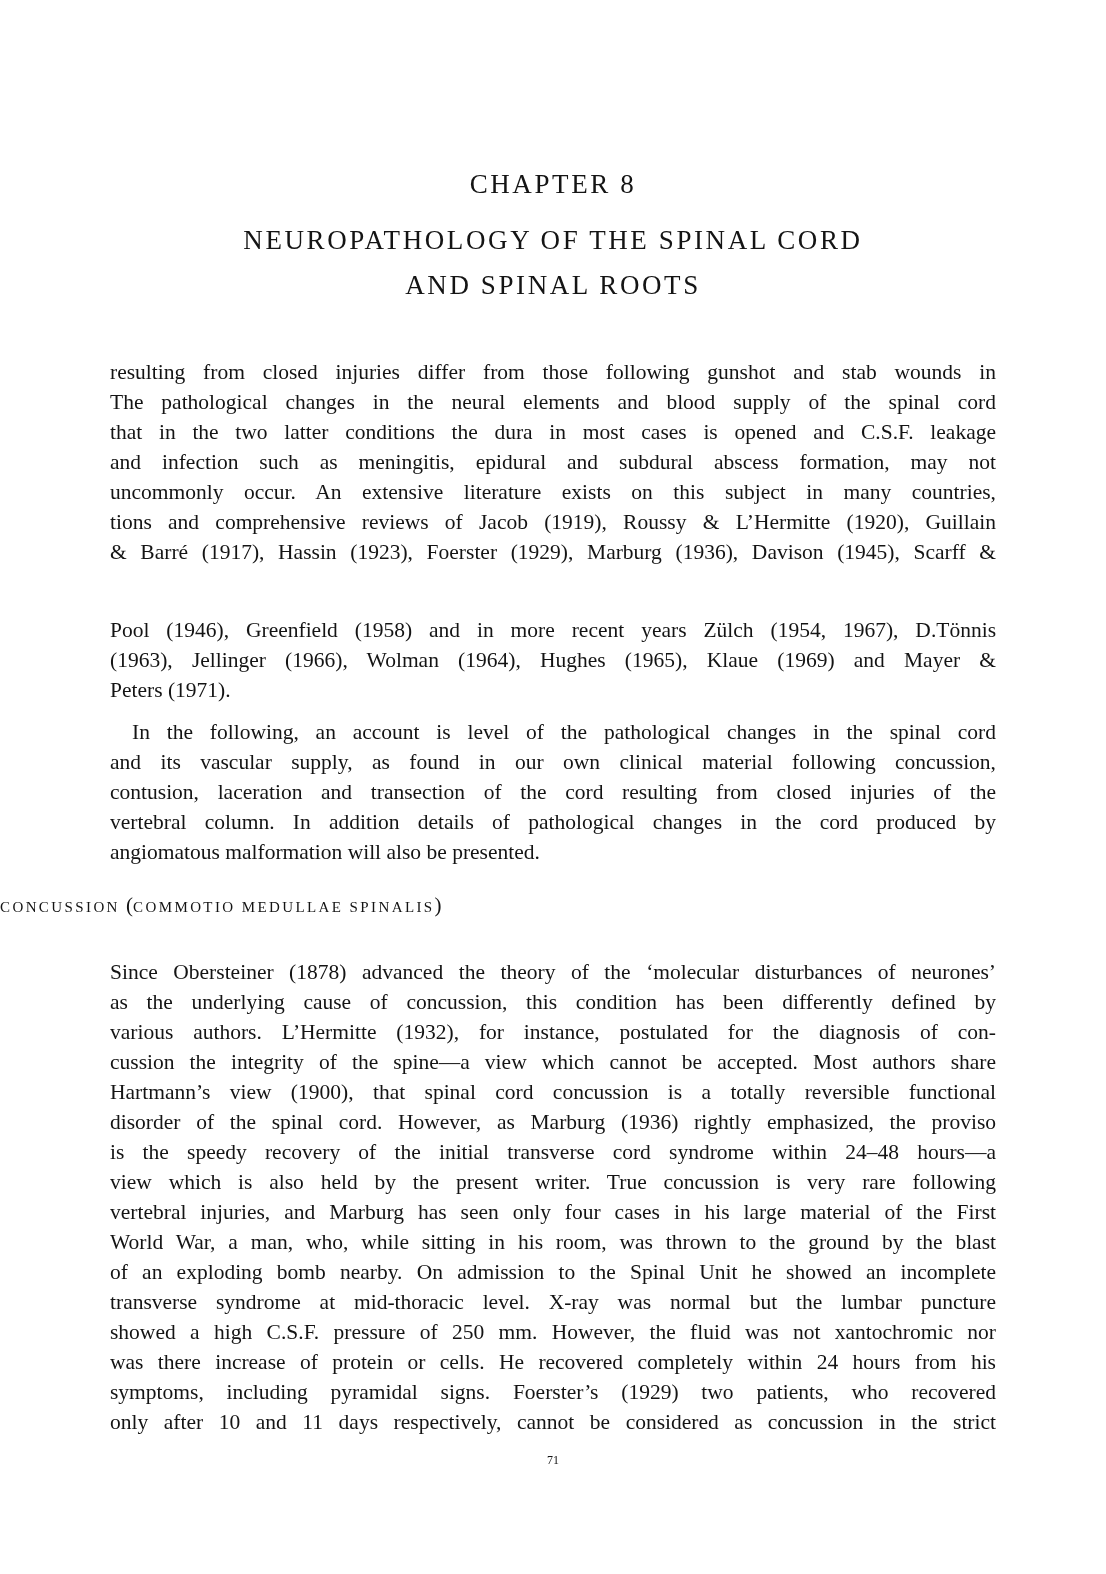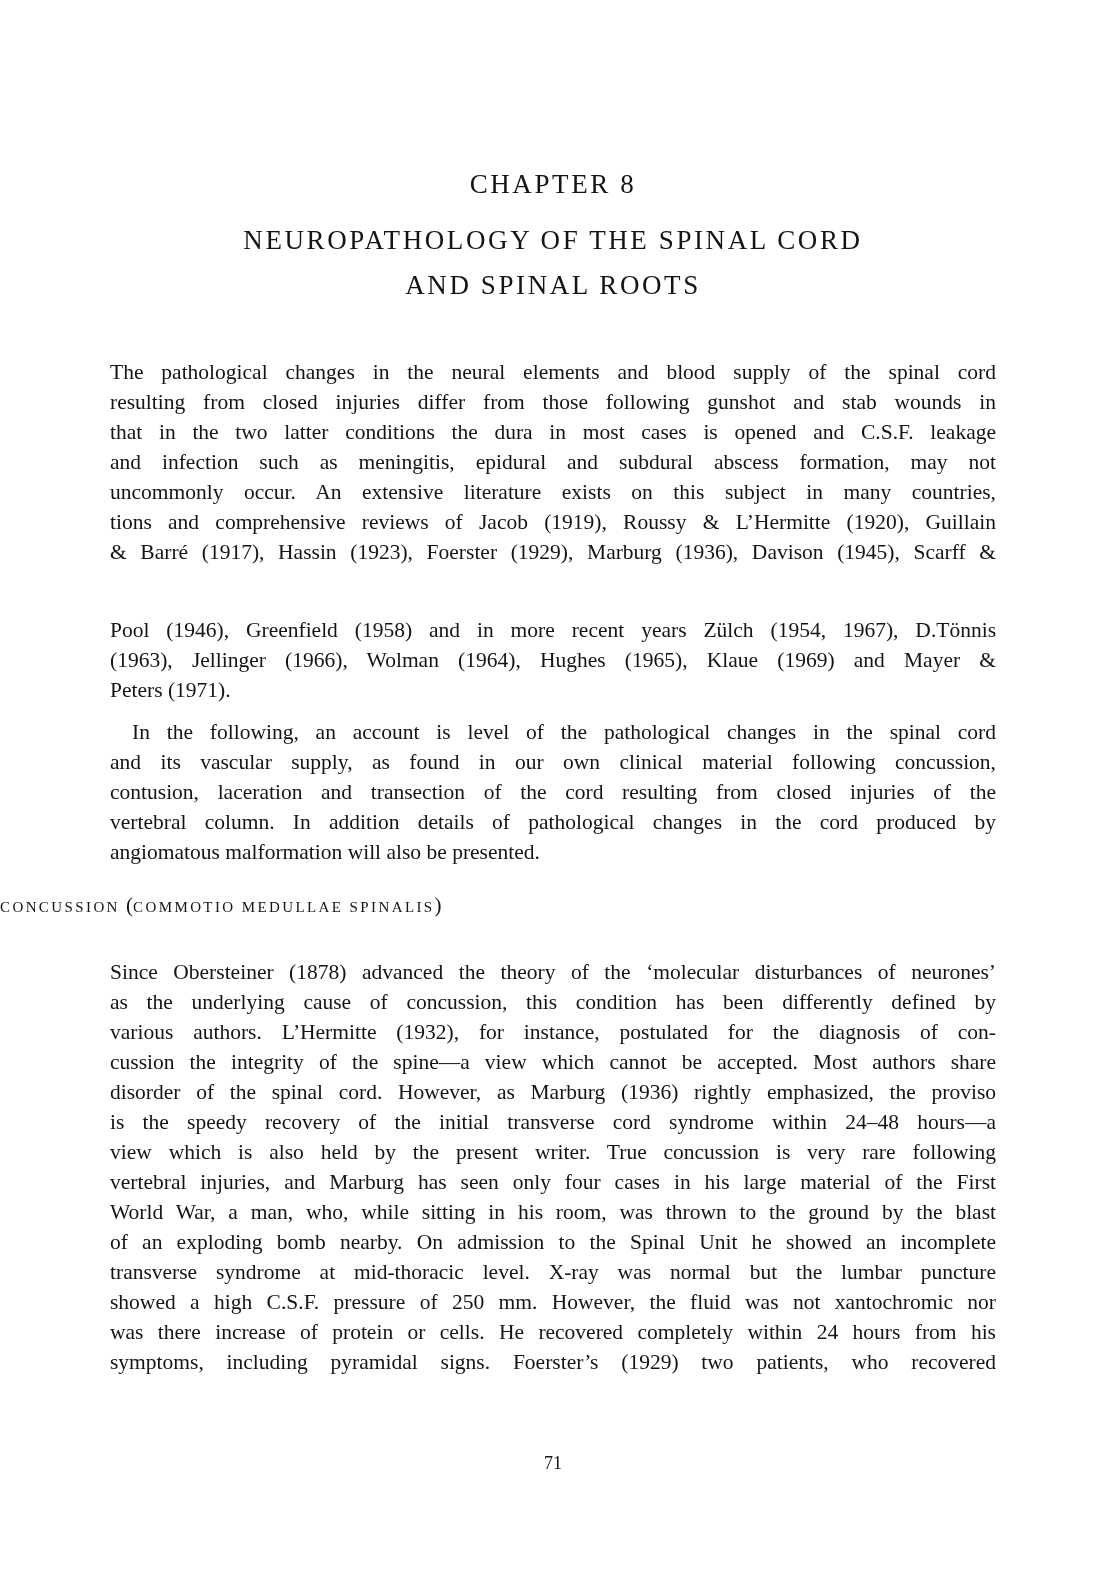--- a/index.html
+++ b/index.html
@@ -73,35 +73,35 @@
     .section-heading .paren {
       font-size: 21px;
       letter-spacing: 0;
     }
     .page-number {
       position: absolute;
       top: 1453px;
       left: 0;
       width: 1106px;
       text-align: center;
-      font-size: 18px;
+      font-size: 12px;
     }
   </style>
 </head>
 <body>
 
 <div class="page">
 
   <div class="heading h-chapter">CHAPTER 8</div>
   <div class="heading h-title1">NEUROPATHOLOGY OF THE SPINAL CORD</div>
   <div class="heading h-title2">AND SPINAL ROOTS</div>
 
   <div class="body-block para1">
+    <span class="line" style="white-space: normal; overflow: hidden;">resulting from closed injuries differ from those following gunshot and stab wounds in</span>
     <span class="line" style="white-space: normal; overflow: hidden;">The pathological changes in the neural elements and blood supply of the spinal cord</span>
-    <span class="line" style="white-space: normal; overflow: hidden;">resulting from closed injuries differ from those following gunshot and stab wounds in</span>
     <span class="line" style="white-space: normal; overflow: hidden;">that in the two latter conditions the dura in most cases is opened and C.S.F. leakage</span>
     <span class="line" style="white-space: normal; overflow: hidden;">and infection such as meningitis, epidural and subdural abscess formation, may not</span>
     <span class="line" style="white-space: normal; overflow: hidden;">uncommonly occur. An extensive literature exists on this subject in many countries,</span>
     <span class="line" style="white-space: normal; overflow: hidden;">tions and comprehensive reviews of Jacob (1919), Roussy &amp; L’Hermitte (1920), Guillain</span>
     <span class="line" style="white-space: normal; overflow: hidden;">&amp; Barré (1917), Hassin (1923), Foerster (1929), Marburg (1936), Davison (1945), Scarff &amp;</span>
     <span class="line" style="white-space: normal; overflow: hidden; margin-top: 48px;">Pool (1946), Greenfield (1958) and in more recent years Zülch (1954, 1967), D.Tönnis</span>
     <span class="line" style="white-space: normal; overflow: hidden;">(1963), Jellinger (1966), Wolman (1964), Hughes (1965), Klaue (1969) and Mayer &amp;</span>
     <span class="line last" style="white-space: normal; overflow: hidden;">Peters (1971).</span>
   </div>
 
@@ -116,27 +116,29 @@
   <div class="section-heading">
     <span>CONCUSSION</span>
     <span class="paren">(</span><span>COMMOTIO MEDULLAE SPINALIS</span><span class="paren">)</span>
   </div>
 
   <div class="body-block para3">
     <span class="line" style="white-space: normal; overflow: hidden;">Since Obersteiner (1878) advanced the theory of the ‘molecular disturbances of neurones’</span>
     <span class="line" style="white-space: normal; overflow: hidden;">as the underlying cause of concussion, this condition has been differently defined by</span>
     <span class="line" style="white-space: normal; overflow: hidden;">various authors. L’Hermitte (1932), for instance, postulated for the diagnosis of con-</span>
     <span class="line" style="white-space: normal; overflow: hidden;">cussion the integrity of the spine—a view which cannot be accepted. Most authors share</span>
+    <span class="line" style="white-space: normal; overflow: hidden;">Hartmann’s view (1900), that spinal cord concussion is a totally reversible functional</span>
     <span class="line" style="white-space: normal; overflow: hidden;">disorder of the spinal cord. However, as Marburg (1936) rightly emphasized, the proviso</span>
     <span class="line" style="white-space: normal; overflow: hidden;">is the speedy recovery of the initial transverse cord syndrome within 24–48 hours—a</span>
     <span class="line" style="white-space: normal; overflow: hidden;">view which is also held by the present writer. True concussion is very rare following</span>
     <span class="line" style="white-space: normal; overflow: hidden;">vertebral injuries, and Marburg has seen only four cases in his large material of the First</span>
     <span class="line" style="white-space: normal; overflow: hidden;">World War, a man, who, while sitting in his room, was thrown to the ground by the blast</span>
     <span class="line" style="white-space: normal; overflow: hidden;">of an exploding bomb nearby. On admission to the Spinal Unit he showed an incomplete</span>
     <span class="line" style="white-space: normal; overflow: hidden;">transverse syndrome at mid-thoracic level. X-ray was normal but the lumbar puncture</span>
     <span class="line" style="white-space: normal; overflow: hidden;">showed a high C.S.F. pressure of 250 mm. However, the fluid was not xantochromic nor</span>
     <span class="line" style="white-space: normal; overflow: hidden;">was there increase of protein or cells. He recovered completely within 24 hours from his</span>
     <span class="line" style="white-space: normal; overflow: hidden;">symptoms, including pyramidal signs. Foerster’s (1929) two patients, who recovered</span>
+    <span class="line" style="white-space: normal; overflow: hidden;">only after 10 and 11 days respectively, cannot be considered as concussion in the strict</span>
   </div>
 
   <div class="page-number">71</div>
 
 </div>
 
 </body></html>

